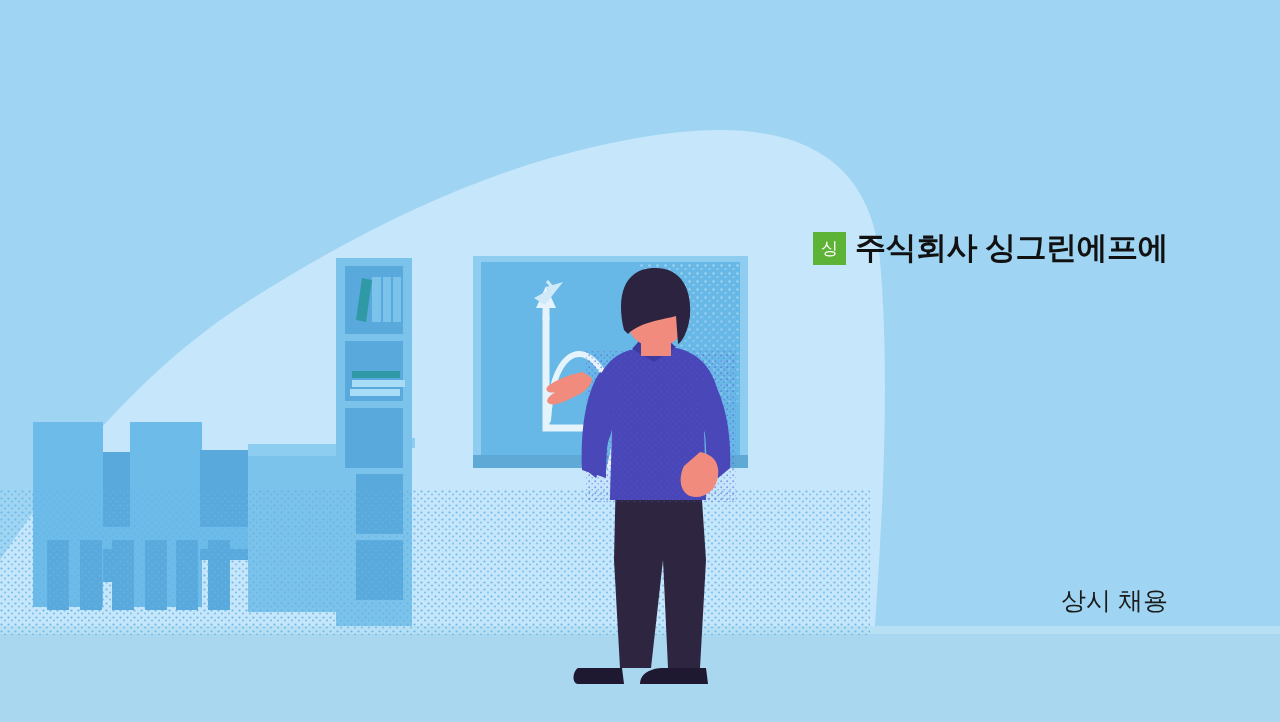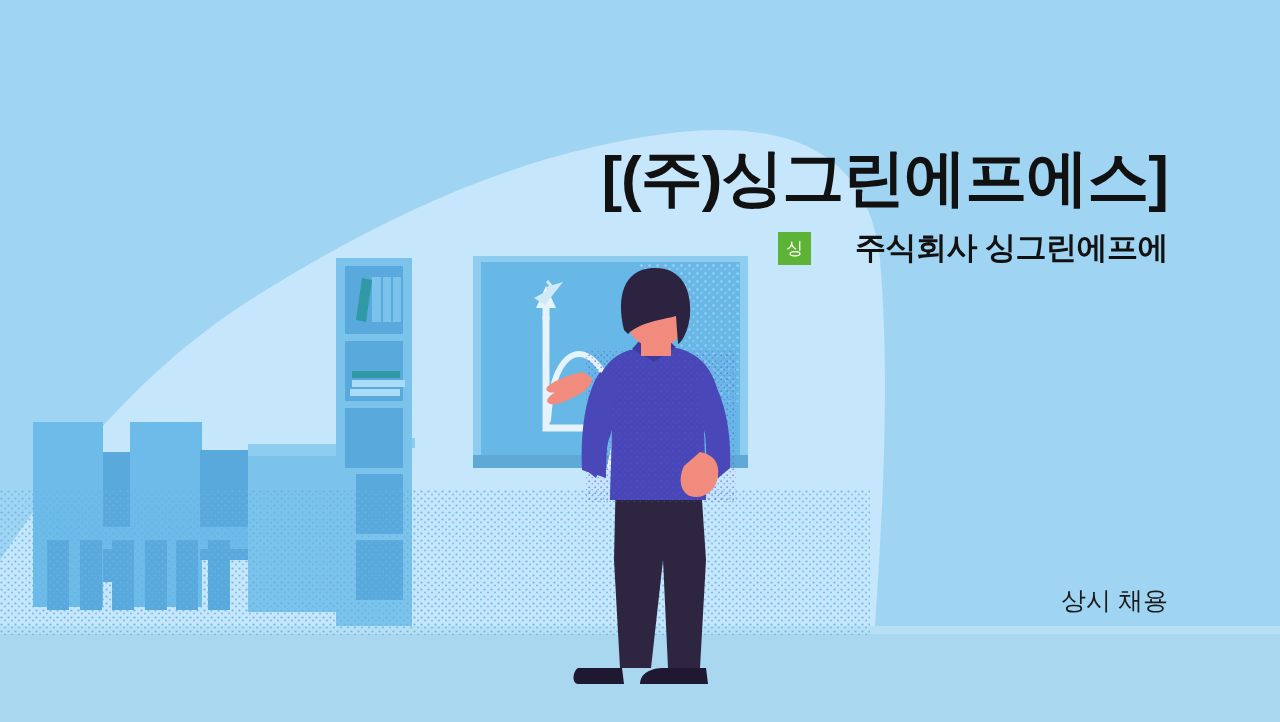--- a/index.html
+++ b/index.html
@@ -71,21 +71,20 @@
     text-align: center;
     flex: 0 0 auto;
   }
 
   #company-name {
     font-size: 31px;
     font-weight: 700;
     color: #111111;
     letter-spacing: -0.5px;
     line-height: 36px;
-    margin-left: 35px;
   }
 
   #recruit-status {
     position: absolute;
     right: 112px;
     top: 584px;
     font-size: 25px;
     font-weight: 400;
     color: #1b1b1b;
     letter-spacing: 0px;
@@ -266,21 +265,20 @@
 
       <path d="M 624,330 C 616,296 624,270 652,268 C 682,266 692,290 690,316
                C 688,332 682,342 678,344 L 676,316 C 662,320 640,322 628,334 Z" fill="#2c2340"></path>
     </g>
 
     <path d="M 700,620 L 868,620 L 866,722 L 700,722 Z" fill="#c6e6fb" opacity="0"></path>
   </svg>
 
   <div id="text-layer">
 
-    <h1 id="title">[(주)싱그린에프에스]</h1>
 
     <div id="subtitle-row">
       <span id="company-badge">싱</span>
       <span id="company-name">주식회사 싱그린에프에</span>
     </div>
 
     <div id="recruit-status">상시 채용</div>
   </div>
 
 </div>

